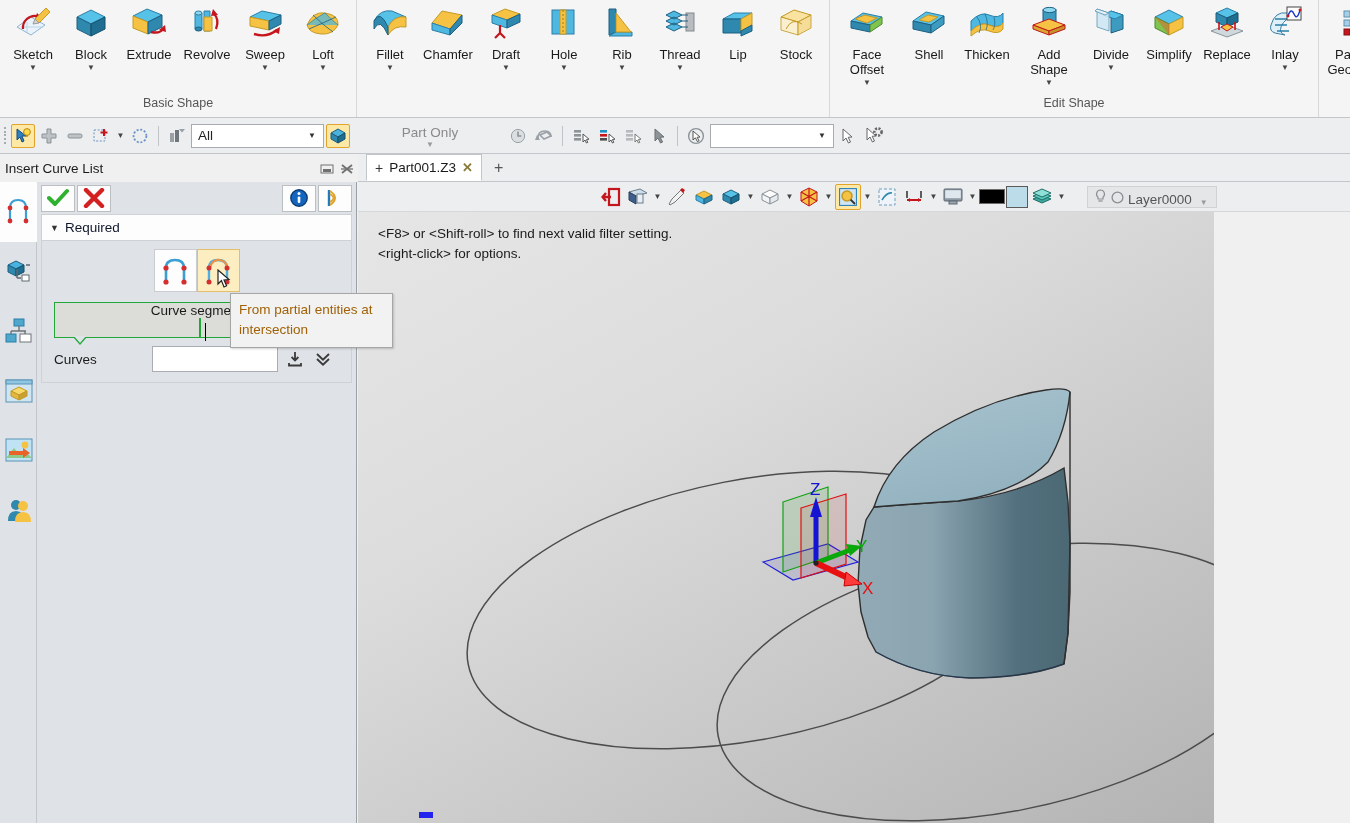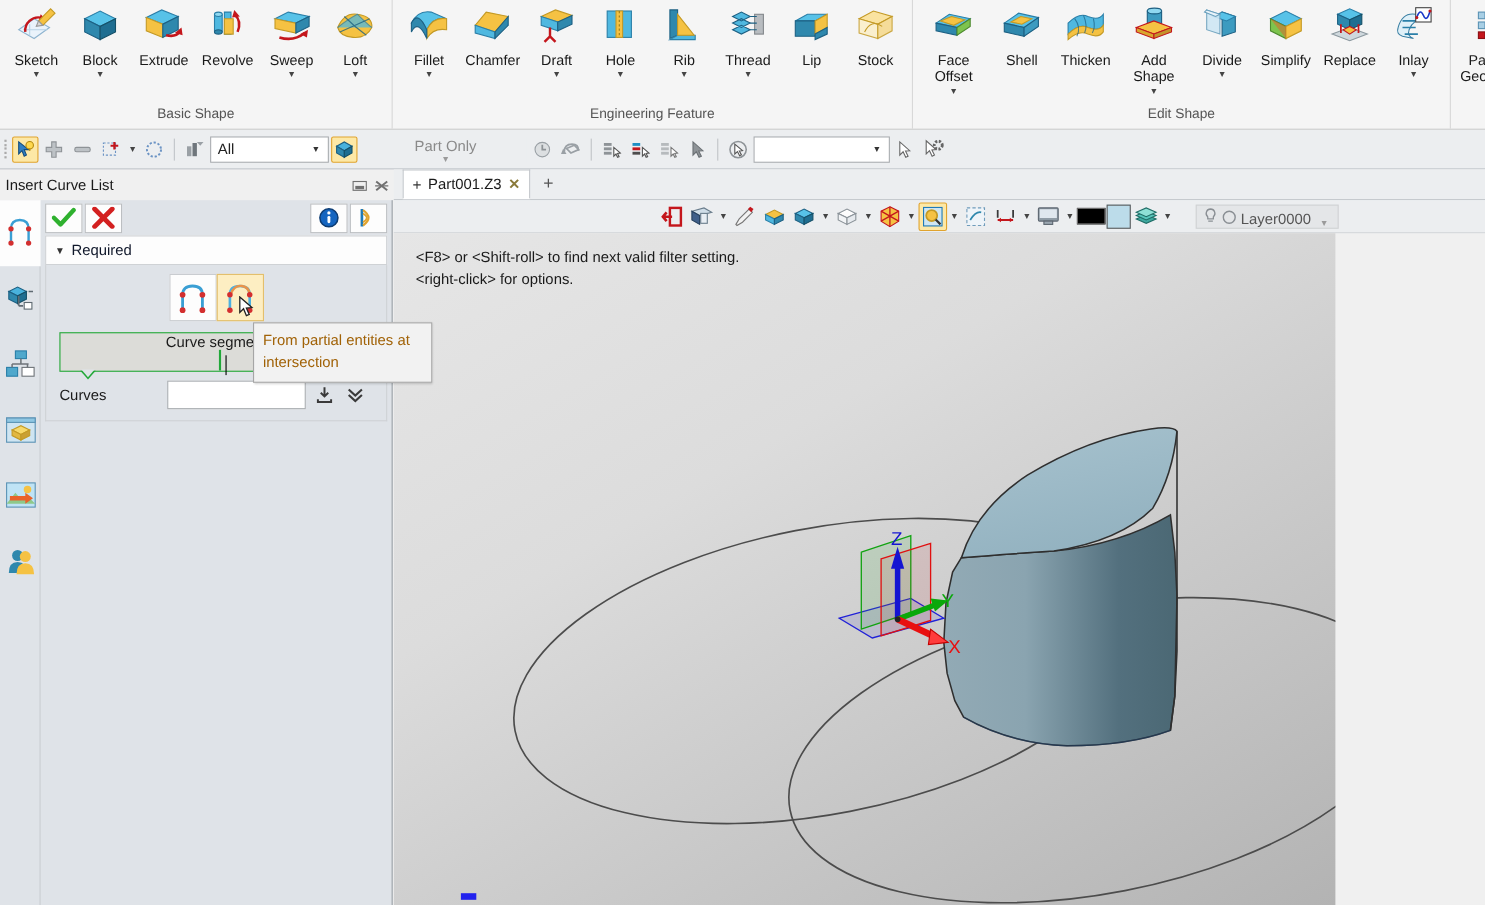--- a/index.html
+++ b/index.html
@@ -366,21 +366,20 @@
             <svg viewBox="0 0 40 36" width="40" height="36">
               <polygon points="5,12 18,5 35,10 22,17" fill="#fae3a0" stroke="#c49a25"></polygon>
               <polygon points="5,12 22,17 22,30 5,25" fill="#fbefc8" stroke="#c49a25" opacity=".85"></polygon>
               <polygon points="35,10 22,17 22,30 35,23" fill="#f5d88a" stroke="#c49a25" opacity=".85"></polygon>
               <path d="M10 24 Q16 12 26 19" stroke="#c49a25" fill="none"></path>
             </svg>
           </span>
           <span class="lbl">Stock</span>
         </div>
       </div>
-      <div class="rib-group-label">Engineering Feature</div>
     </div>
 
     <div class="rib-group">
       <div class="rib-items">
         <div class="rib-btn wide">
           <span class="ico">
             <svg viewBox="0 0 40 36" width="40" height="36">
               <polygon points="4,16 16,8 35,12 23,20" fill="#57c2e8" stroke="#2a7fa8"></polygon>
               <polygon points="4,16 23,20 23,27 4,23" fill="#2f88ad" stroke="#1d6083"></polygon>
               <polygon points="23,20 35,12 35,19 23,27" fill="#7ec44e" stroke="#4d8a2e"></polygon>
@@ -546,21 +545,21 @@
         </svg>
     </span>
     <span class="tb-sep"></span>
     <span class="tb-ico">
       <svg width="18" height="18" viewBox="0 0 18 18">
         <rect x="2" y="6" width="4" height="9" fill="#9aa0a5"></rect>
           <rect x="7" y="3" width="4" height="12" fill="#6f767c"></rect>
         <path d="M11 2 h6 l-3 3.5 z" fill="#9aa0a5"></path>
       </svg>
     </span>
-    <span class="tb-combo" style="width:108px">
+    <span class="tb-combo" style="width:133px">
       <span class="cv">All</span>
       <span class="ar">▼</span>
     </span>
     <span class="tb-ico active">
       <svg width="18" height="18" viewBox="0 0 18 18">
         <polygon points="2,6 9,2 16,6 9,10" fill="#49b2dd" stroke="#1d6083"></polygon>
         <polygon points="2,6 9,10 9,16 2,12" fill="#2f88ad" stroke="#1d6083"></polygon>
         <polygon points="16,6 9,10 9,16 16,12" fill="#1f6e91" stroke="#155067"></polygon>
       </svg>
     </span>

